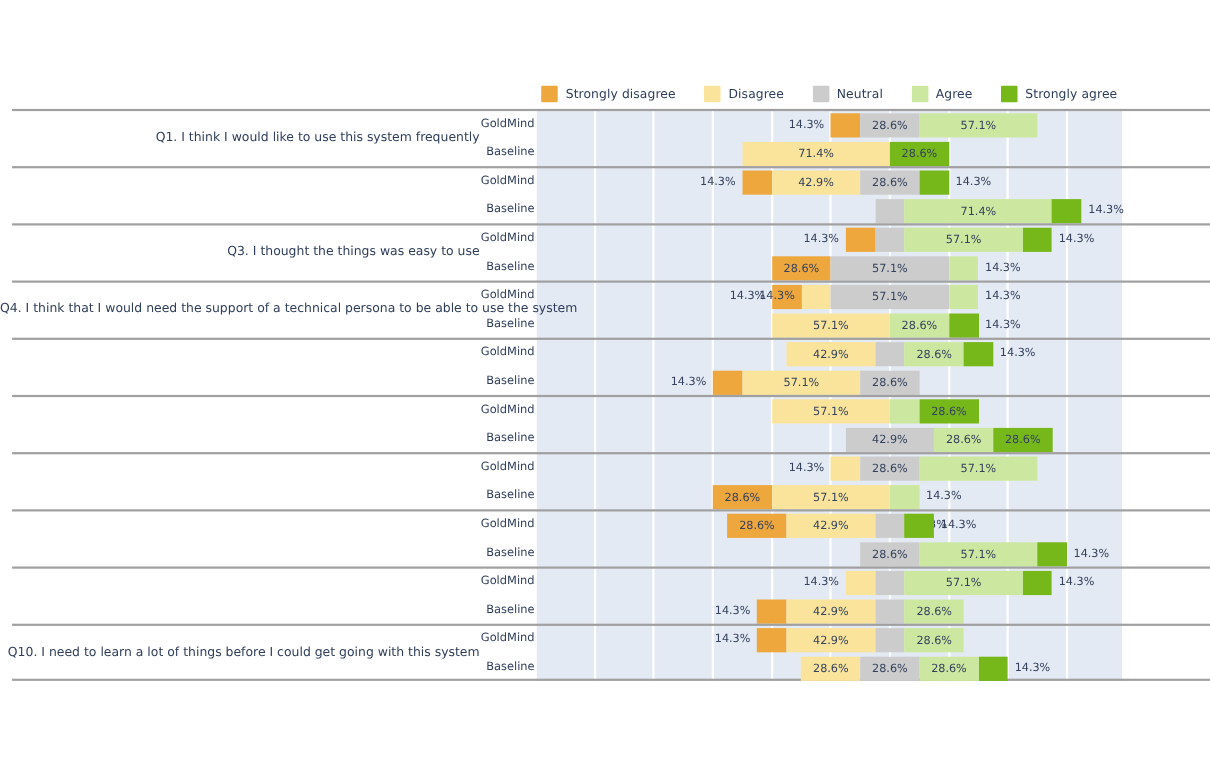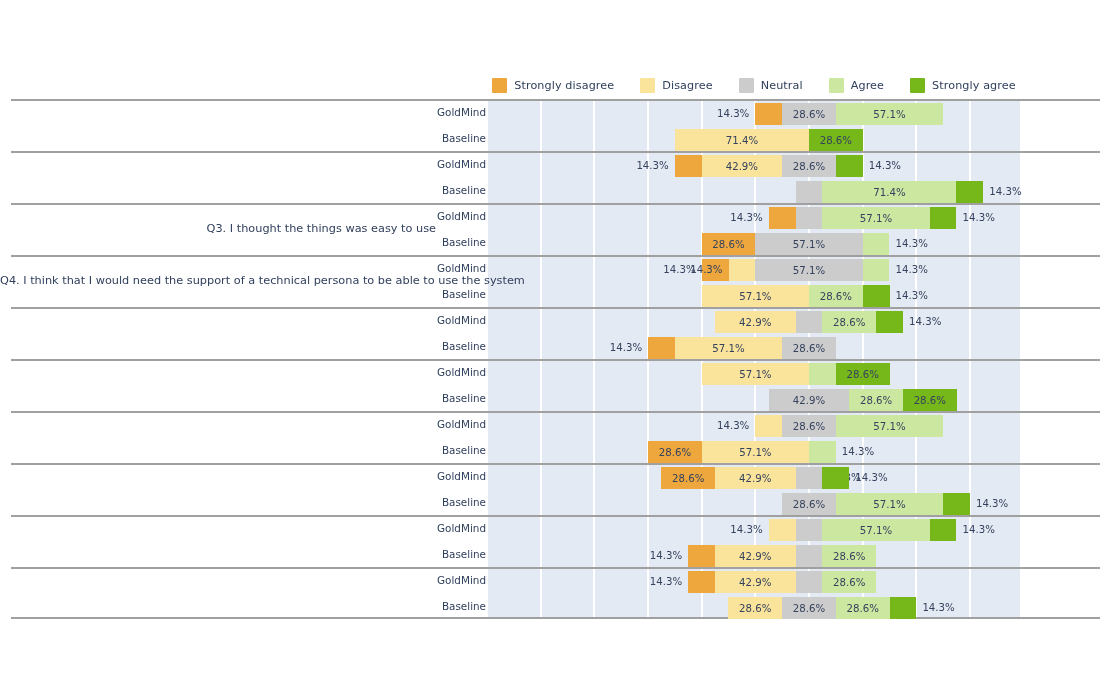--- a/index.html
+++ b/index.html
@@ -154,20 +154,21 @@
       <div class="gridline" style="left: 266.3px;"></div>
       <div class="gridline" style="left: 212.6px;"></div>
       <div class="gridline" style="left: 158.9px;"></div>
       <div class="gridline" style="left: 105.2px;"></div>
       <div class="gridline" style="left: 51.5px;"></div>
     </div>
 
   <div id="rows">
       <div class="qrow" style="top: 99px;">
         <div class="sep"></div>
+        <div class="qlabel">Q1. I think I would like to use this system frequently</div>
         <div class="grouplabel gm">GoldMind</div>
         <div class="barlane gm">
           <div class="outlabel left" style="right: 270.7px;">14.3%</div>
           <div class="seg" style="left: 267.3px; width: 26.85px; background: rgb(237, 167, 61);"></div>
           <div class="seg" style="left: 294.15px; width: 53.7px; background: rgb(204, 204, 204);">
             <span class="seg-label">28.6%</span>
           </div>
           <div class="seg" style="left: 347.85px; width: 107.212px; background: rgb(204, 232, 160);">
             <span class="seg-label">57.1%</span>
           </div>
@@ -391,20 +392,21 @@
           <div class="outlabel right" style="left: 340.425px;">14.3%</div>
           <div class="seg" style="left: 307.575px; width: 26.85px; background: rgb(204, 204, 204);"></div>
           <div class="seg" style="left: 334.425px; width: 53.7px; background: rgb(204, 232, 160);">
             <span class="seg-label">28.6%</span>
           </div>
         </div>
       </div>
       <div class="qrow" style="top: 567px;">
         <div class="sep"></div>
         <div class="sep last"></div>
+        <div class="qlabel">Q10. I need to learn a lot of things before I could get going with this system</div>
         <div class="grouplabel gm">GoldMind</div>
         <div class="barlane gm">
           <div class="outlabel left" style="right: 337.825px;">14.3%</div>
           <div class="seg" style="left: 200.175px; width: 26.85px; background: rgb(237, 167, 61);"></div>
           <div class="seg" style="left: 227.025px; width: 80.55px; background: rgb(250, 228, 155);">
             <span class="seg-label">42.9%</span>
           </div>
           <div class="outlabel right" style="left: 340.425px;">14.3%</div>
           <div class="seg" style="left: 307.575px; width: 26.85px; background: rgb(204, 204, 204);"></div>
           <div class="seg" style="left: 334.425px; width: 53.7px; background: rgb(204, 232, 160);">

